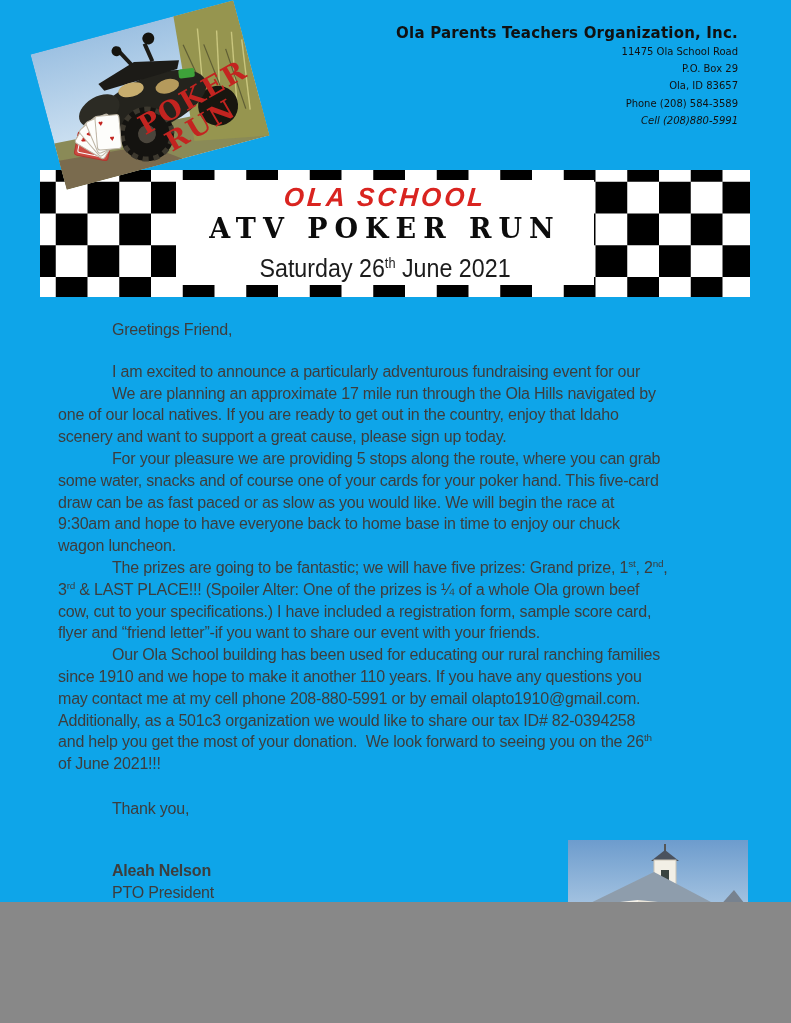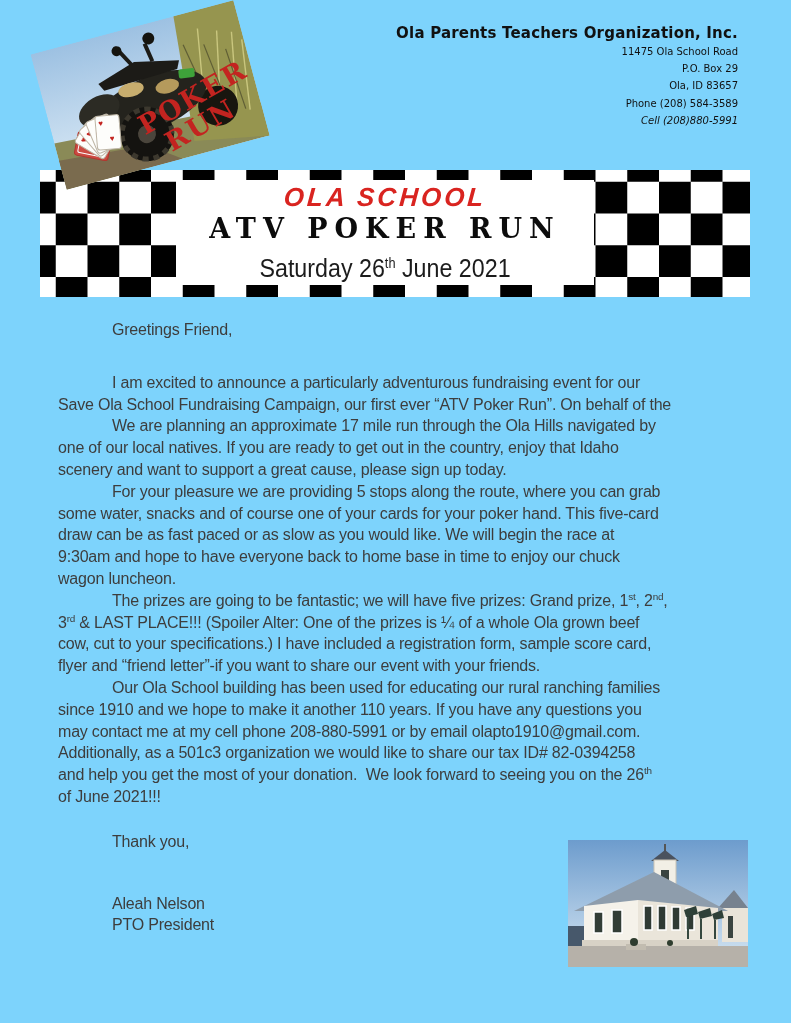--- a/index.html
+++ b/index.html
@@ -1,16 +1,16 @@
 <!DOCTYPE html>
 <html><head>
 <meta charset="utf-8">
 <style>
   html,body{margin:0;padding:0;background:#888;}
-  .page{position:relative;width:791px;height:1023px;background:#7dd3fc;overflow:hidden;
+  .page{position:relative;width:791px;height:902px;background:#0ea5e9;overflow:hidden;
         font-family:"Liberation Sans",sans-serif;}
 
   
   .letterhead{position:absolute;top:24px;right:53px;text-align:right;
               font-family:"DejaVu Sans",sans-serif;color:#111;}
   .letterhead .org{font-weight:bold;font-size:15px;line-height:19px;letter-spacing:.2px;}
   .letterhead .addr{font-size:10px;line-height:17.2px;}
   .letterhead .addr.italic{font-style:italic;}
 
   
@@ -31,24 +31,24 @@
       letter-spacing:7px;color:#0c0c0c;line-height:36px;white-space:nowrap;}
   .banner-date{font-family:"Liberation Sans",sans-serif;font-size:25px;font-weight:400;
       color:#1c1c1c;line-height:30px;margin-top:6px;transform:scaleX(.93);white-space:pre;}
   .banner-date sup{font-size:.55em;line-height:0;vertical-align:super;}
 
   
   .letter{position:absolute;left:58px;top:319px;width:690px;color:#3d3d3d;
           font-size:16px;line-height:21.8px;letter-spacing:-.2px;}
   .letter .line{white-space:pre;}
   .letter .line.first,.letter .indent{padding-left:54px;}
-  .letter .greeting{margin-bottom:31px;}
+  .letter .greeting{margin-bottom:20px;}
   .letter sup{font-size:.62em;line-height:0;vertical-align:super;text-align:right;}
   .letter .closing{margin-top:23px;}
-  .letter .sig-name{margin-top:40px;}
+  .letter .sig-name{margin-top:40px;font-weight:bold;}
 
   
   .school-photo{position:absolute;left:568px;top:840px;width:180px;height:127px;}
   .school-photo svg{display:block;width:100%;height:100%;}
 </style>
 </head>
 <body>
 
 <div class="page">
 
@@ -136,21 +136,20 @@
           </g>
       </g>
     </svg>
   </div>
 
   <div class="letter">
     <div class="greeting indent">Greetings Friend,</div>
     <div id="letter-paragraphs">
         <div class="para">
           <div class="line first">I am excited to announce a particularly adventurous fundraising event for our</div>
-          <div class="line">Save Ola School Fundraising Campaign, our first ever “ATV Poker Run”. On behalf of the</div>
         </div>
         <div class="para">
           <div class="line first">We are planning an approximate 17 mile run through the Ola Hills navigated by</div>
           <div class="line">one of our local natives. If you are ready to get out in the country, enjoy that Idaho</div>
           <div class="line">scenery and want to support a great cause, please sign up today.</div>
         </div>
         <div class="para">
           <div class="line first">For your pleasure we are providing 5 stops along the route, where you can grab</div>
           <div class="line">some water, snacks and of course one of your cards for your poker hand. This five-card</div>
           <div class="line">draw can be as fast paced or as slow as you would like. We will begin the race at</div>

